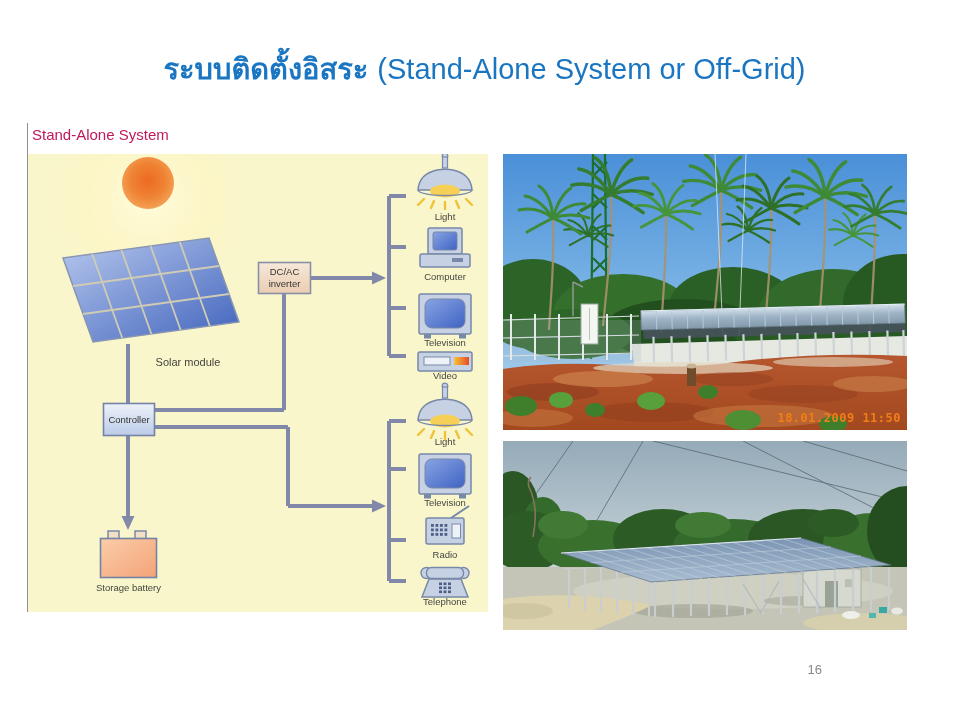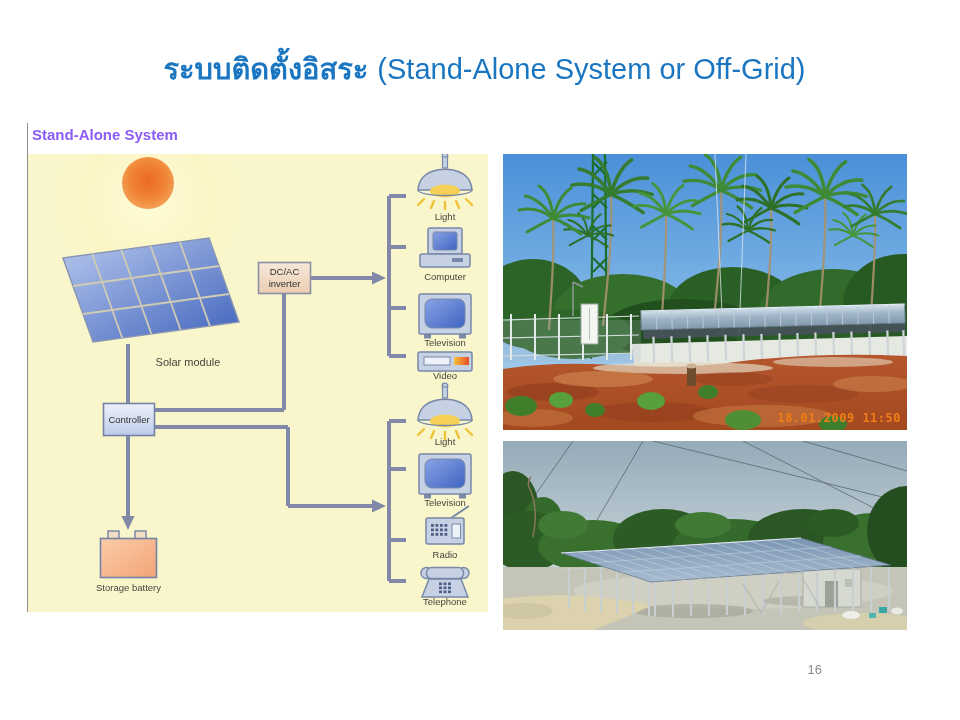--- a/index.html
+++ b/index.html
@@ -4,21 +4,21 @@
 <style>
   html,body{margin:0;padding:0;background:#fff;}
   .slide{position:relative;width:960px;height:720px;background:#ffffff;overflow:hidden;
          font-family:"Liberation Sans",sans-serif;padding-left:9px;}
   .title{position:absolute;left:0;top:48px;width:100%;text-align:center;margin:0;
          color:#1B76C2;font-size:29px;font-weight:400;line-height:42px;}
   .title .title-thai{font-weight:700;}
   .title .title-latin{margin-left:9px;font-weight:400;}
   .diagram{position:absolute;left:27px;top:123px;width:461px;height:489px;
            border-left:1px solid #8f8f8f;background:#ffffff;}
-  .diagram-header{position:absolute;left:4px;top:3px;font-size:15px;font-weight:700;color:#8b5cf6;}
+  .diagram-header{position:absolute;left:4px;top:3px;font-size:15px;font-weight:400;color:#be185d;}
   .diagram-svg{position:absolute;left:0;top:31px;display:block;}
   .diagram-svg text{font-family:"Liberation Sans",sans-serif;}
   .lbl{font-size:9.5px;fill:#45453F;text-anchor:middle;}
   .lbl-lg{font-size:11px;fill:#45453F;text-anchor:middle;}
   .boxlbl{font-size:9.5px;fill:#333330;text-anchor:middle;}
   .photo{position:absolute;overflow:hidden;}
   .photo svg{display:block;width:100%;height:100%;}
   .photo-top{left:503px;top:154px;width:404px;height:276px;}
   .photo-bottom{left:503px;top:441px;width:404px;height:189px;}
   .timestamp{font-family:"DejaVu Sans Mono",monospace;font-weight:bold;font-size:12px;

